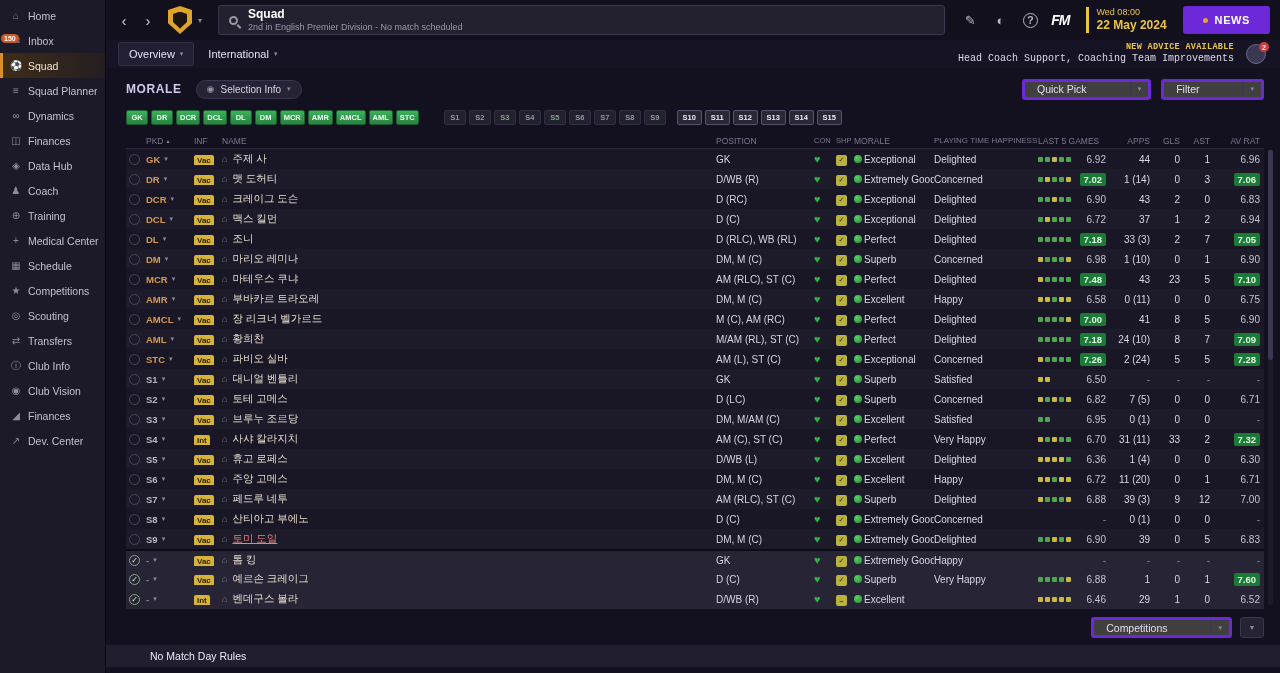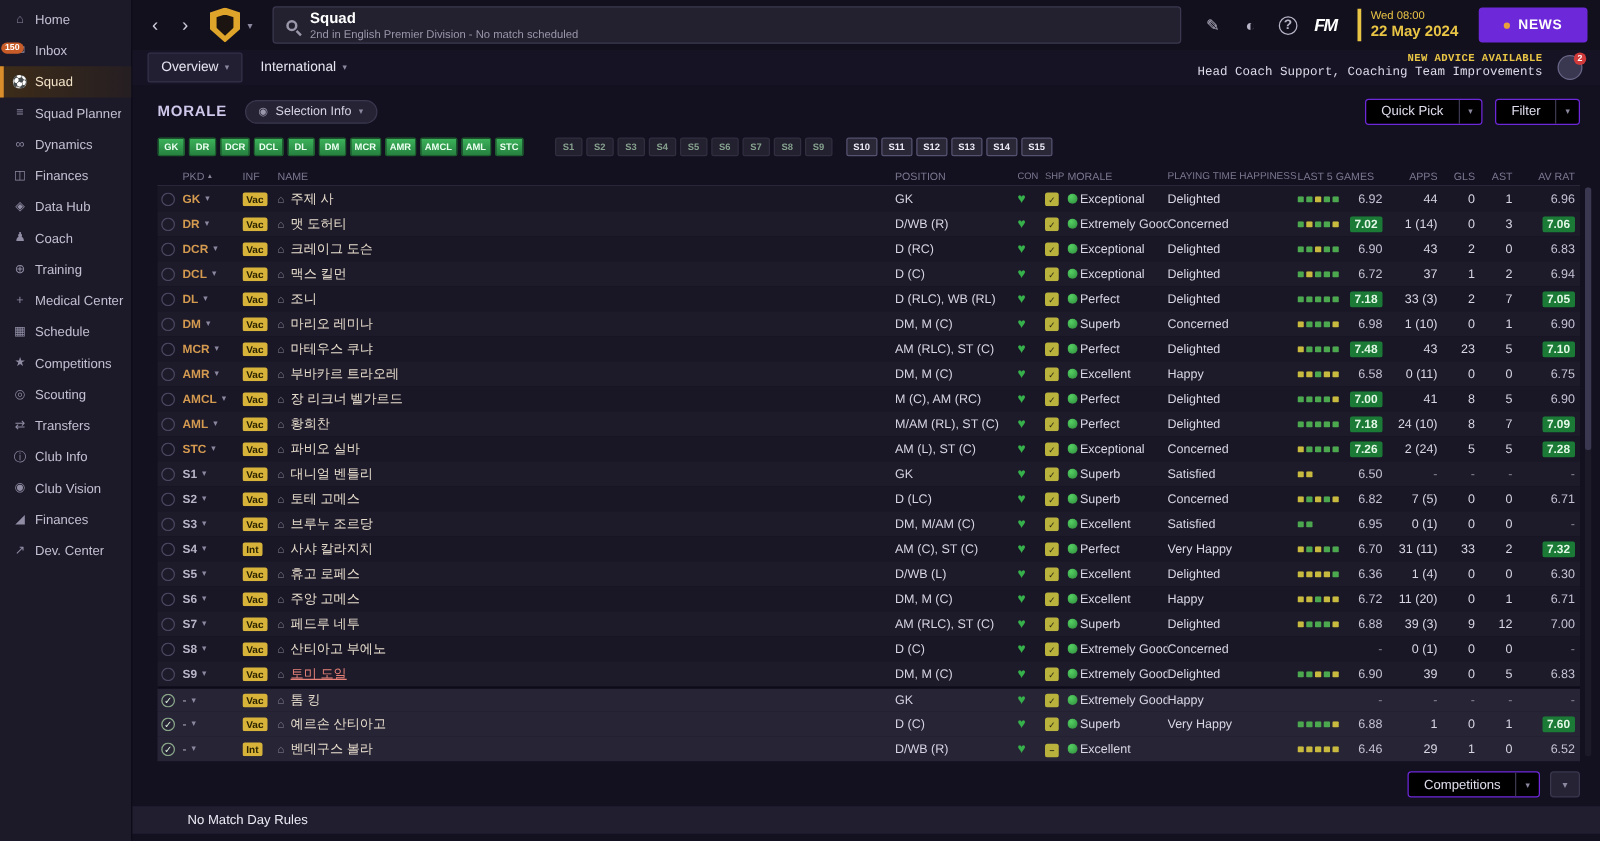--- a/index.html
+++ b/index.html
@@ -62,22 +62,22 @@
     font-weight:bold; width:10px; height:10px; border-radius:50%; display:flex; align-items:center; justify-content:center; }
 
   
   .content { flex:1; background:#131020; padding:8px 16px 0 20px; position:relative; }
   .players-bar { display:flex; align-items:center; height:26px; }
   .ptitle { font-size:12px; font-weight:bold; color:#cfc8ea; letter-spacing:.6px; }
   .selinfo { margin-left:14px; height:19px; padding:0 10px; border-radius:10px; background:#262334;
     border:1px solid #3a374e; color:#d6d3e4; font-size:10px; display:flex; gap:6px; align-items:center; cursor:pointer; }
   .si-ico { font-size:9px; color:#9a97ab; }
   .spacer { flex:1; }
-  .qp { display:flex; height:21px; background:#000000; border:1px solid #6d28d9; border-radius:3px;
-    font-size:10.5px; color:#e0dded; align-items:stretch; cursor:pointer; }
+  .qp { display:flex; height:21px; background:#404040; border:3px solid #6d28d9; border-radius:3px;
+    font-size:10.5px; color:#e0dded; align-items:stretch; cursor:pointer;gap:31px; }
   .qp-main { display:flex; align-items:center; padding:0 12px; }
   .qp-caret { display:flex; align-items:center; padding:0 7px; border-left:1px solid #3a374e; color:#8b88a0; font-size:7px; }
   .qp.filter { margin-left:10px; }
 
   .pos-row { display:flex; gap:3px; align-items:center; margin-top:7px; height:16px; }
   .pos-btn { min-width:22px; height:15px; border-radius:2px; font-size:7.5px; font-weight:bold;
     display:flex; align-items:center; justify-content:center; padding:0 3px; cursor:pointer; }
   .pos-green { background:linear-gradient(#3cb25a,#268140); color:#eafff0; border:1px solid #1d5e2e; }
   .pos-sub { background:#23202f; color:#85a18d; border:1px solid #312e40; }
   .pos-sub.first { margin-left:22px; }
@@ -1040,21 +1040,21 @@
             <div class="c c-sel">
               <span class="chk on">✓</span>
             </div>
             <div class="c c-pkd">
               <span class="pkd s-none">-</span>
               <span class="caret">▾</span>
             </div>
             <div class="c c-inf"><span class="badge">Vac</span></div>
             <div class="c c-name">
               <span class="hg">⌂</span>
-              <span class="pname">예르손 산티아고</span>
+              <span class="pname">예르손 크레이그</span>
             </div>
             <div class="c c-pos">D (C)</div>
             <div class="c c-con"><span class="heart">♥</span></div>
             <div class="c c-shp"><span class="shp">✓</span></div>
             <div class="c c-morale">
               <span class="mdot"></span>
               <span>Superb</span>
             </div>
             <div class="c c-happy">Very Happy</div>
             <div class="c c-last5">

